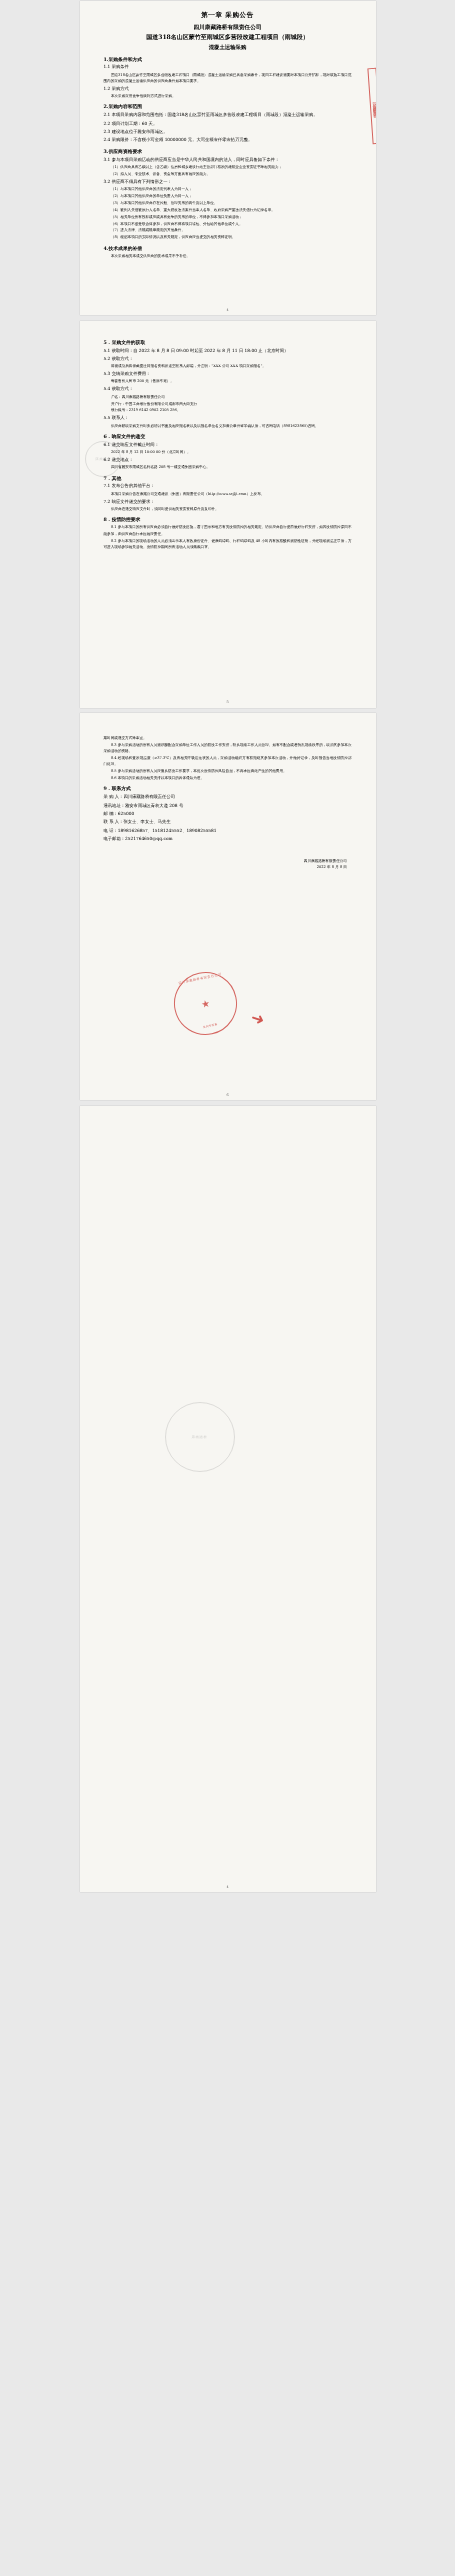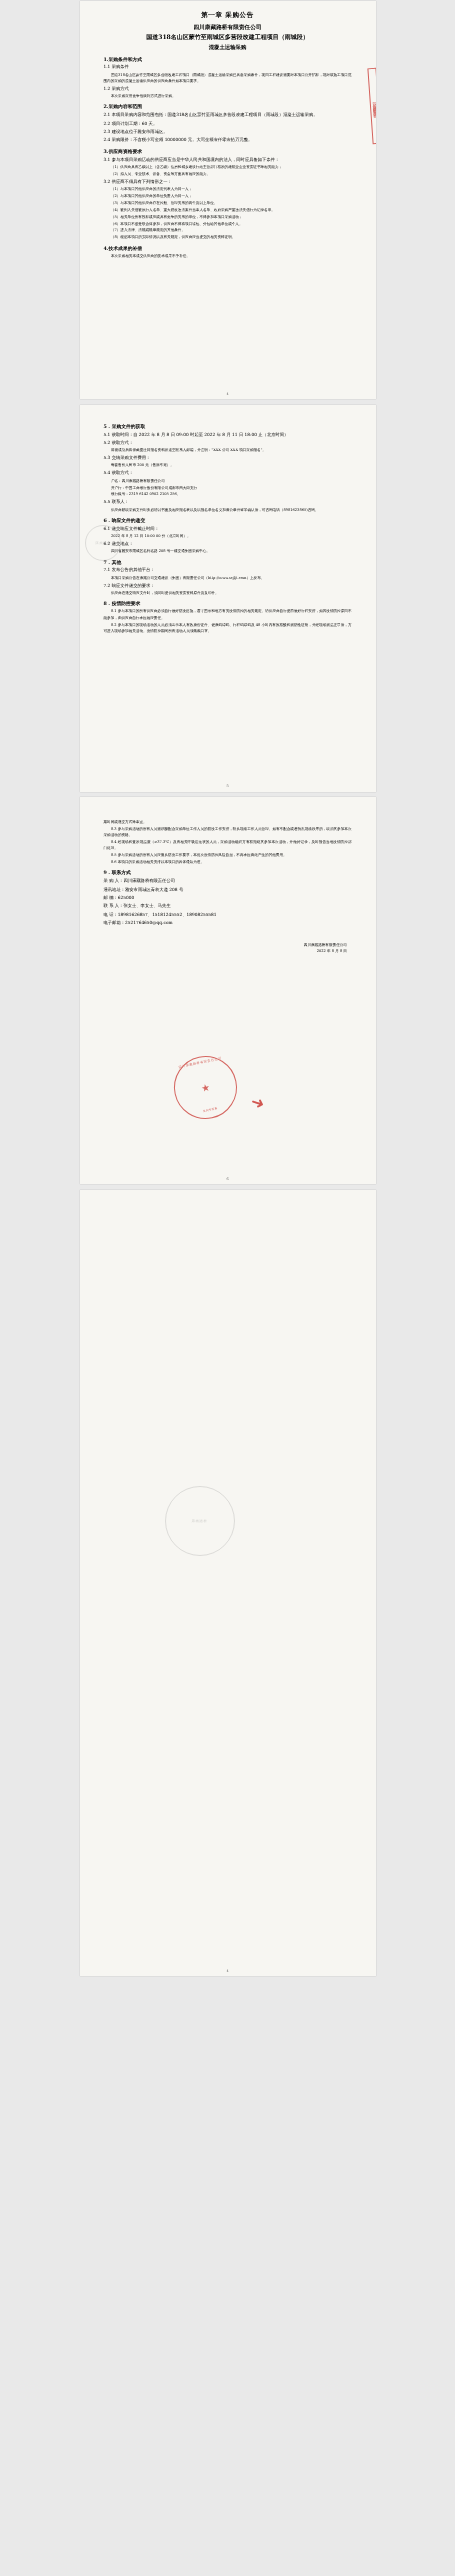--- a/index.html
+++ b/index.html
@@ -20,21 +20,21 @@
   .page {
     position: relative;
     width: 296px;
     margin: 0 auto 5.7px auto;
     background: #f7f6f2;
     box-shadow: 0 0 1.1px rgba(0,0,0,0.25);
     box-sizing: border-box;
     padding: 9px 24px 11.4px 24px;
     overflow: hidden;
   }
-  .page.p1 { height: 398px; }
+  .page.p1 { height: 314px; }
   .page.p2 { height: 387px; }
   .page.p3 { height: 387px; }
   .page.p4 { height: 786px; }
 
   .ttl-chapter {
     text-align: center;
     font-family: "DejaVu Serif", serif;
     font-weight: bold;
     font-size: 6.5px;
     letter-spacing: 0.6px;

